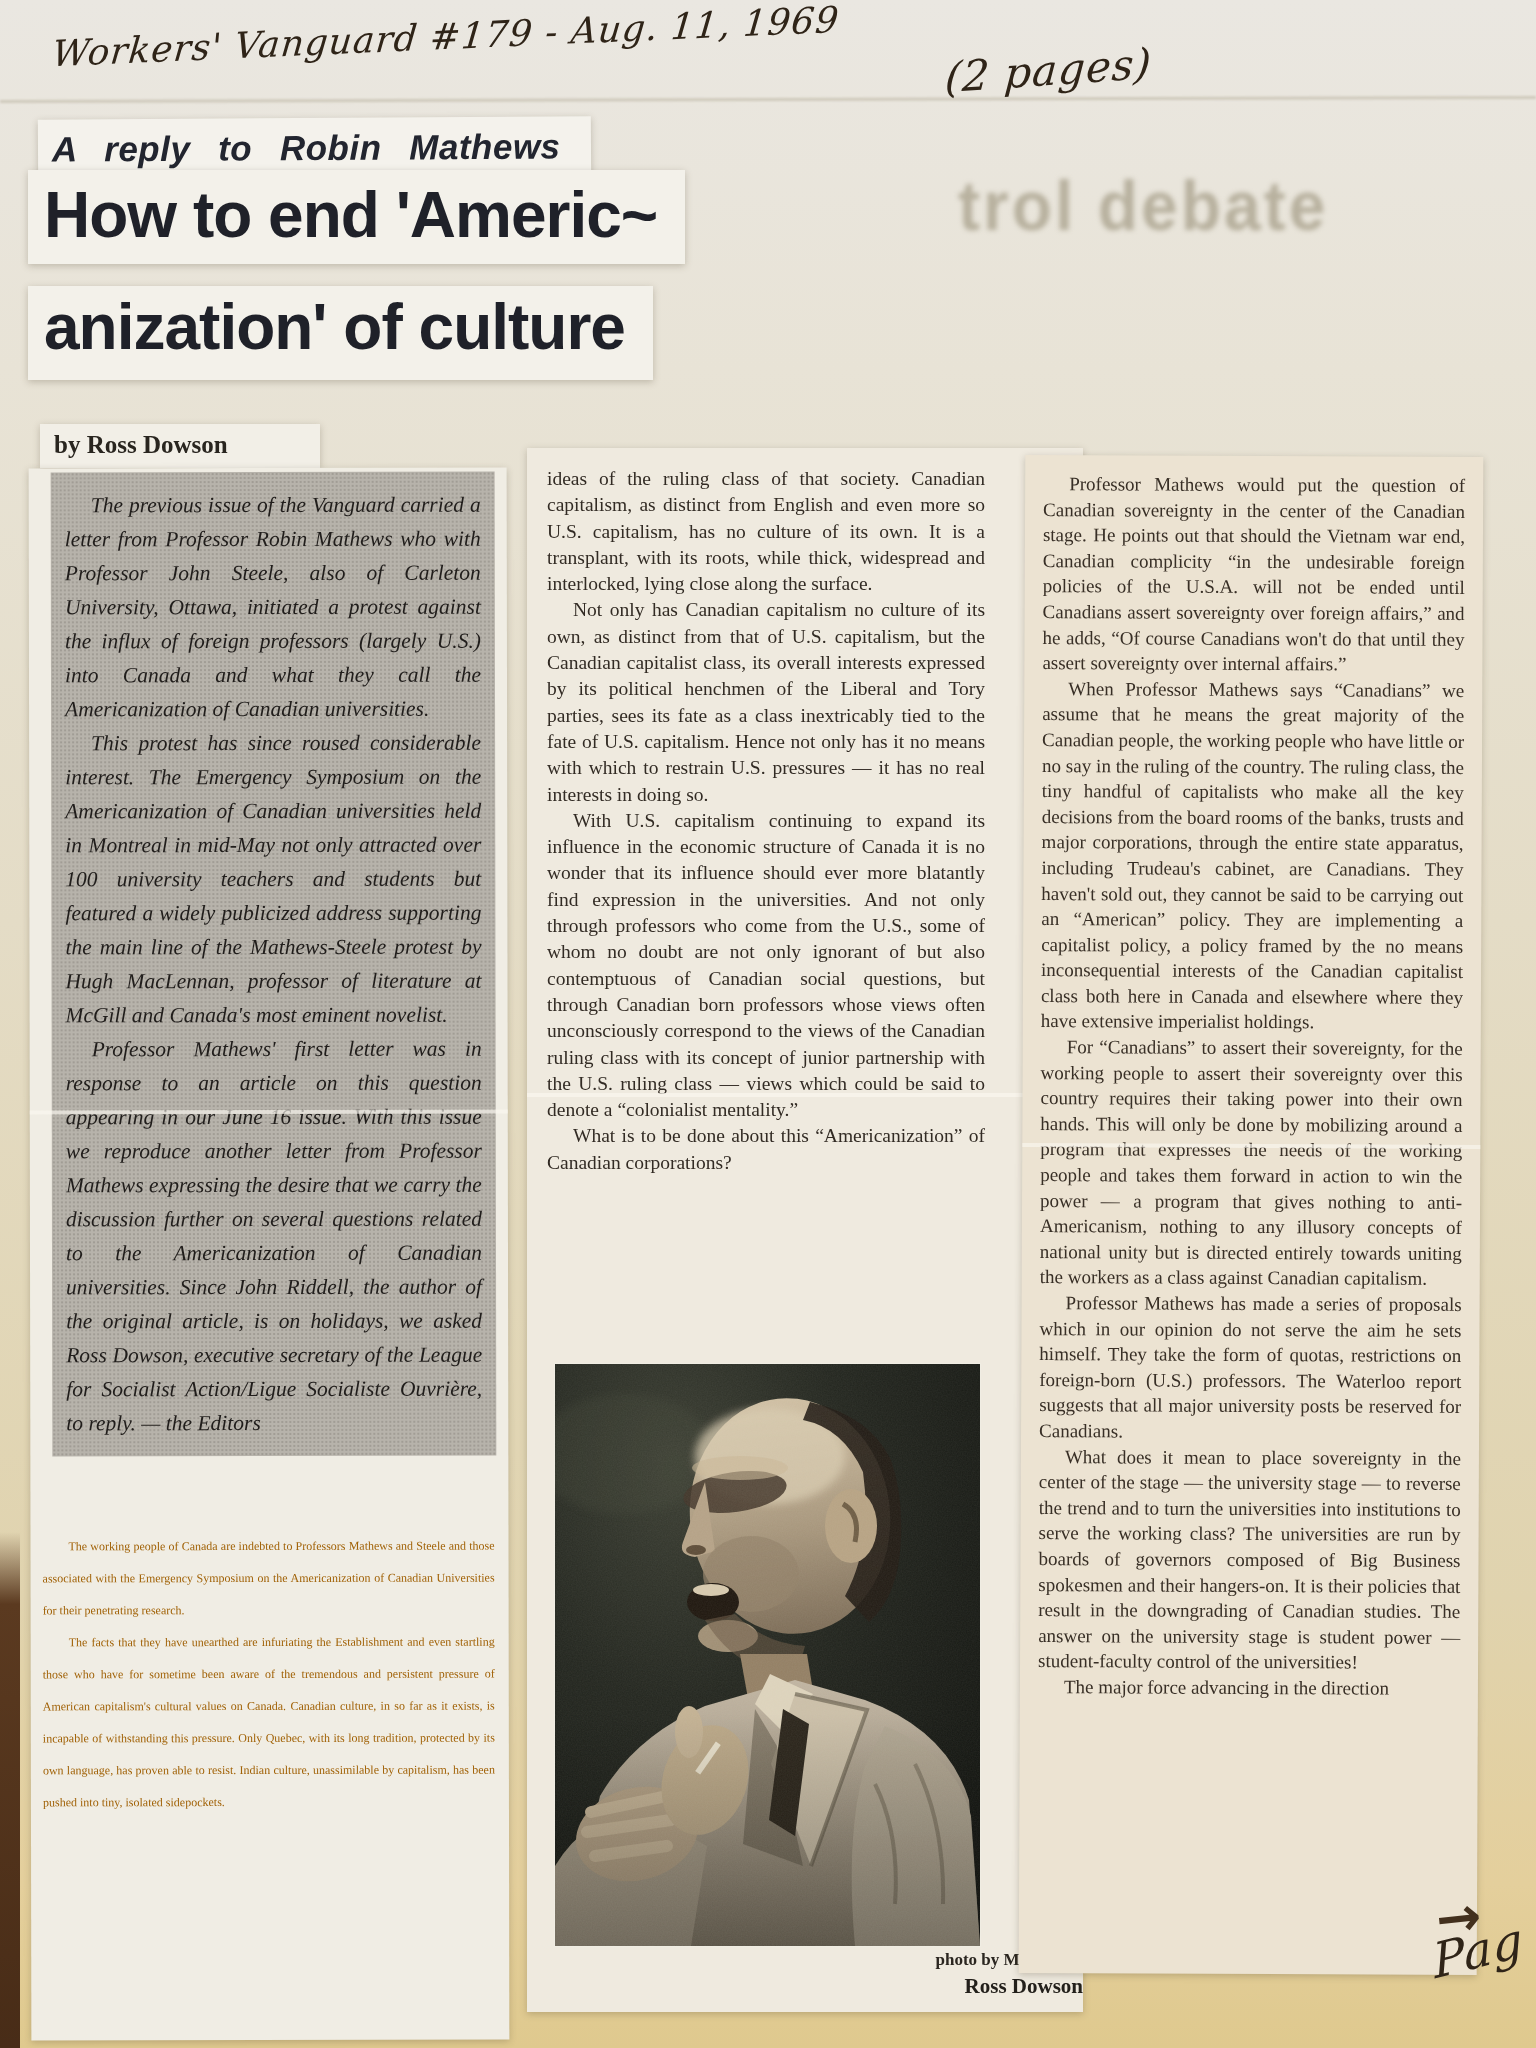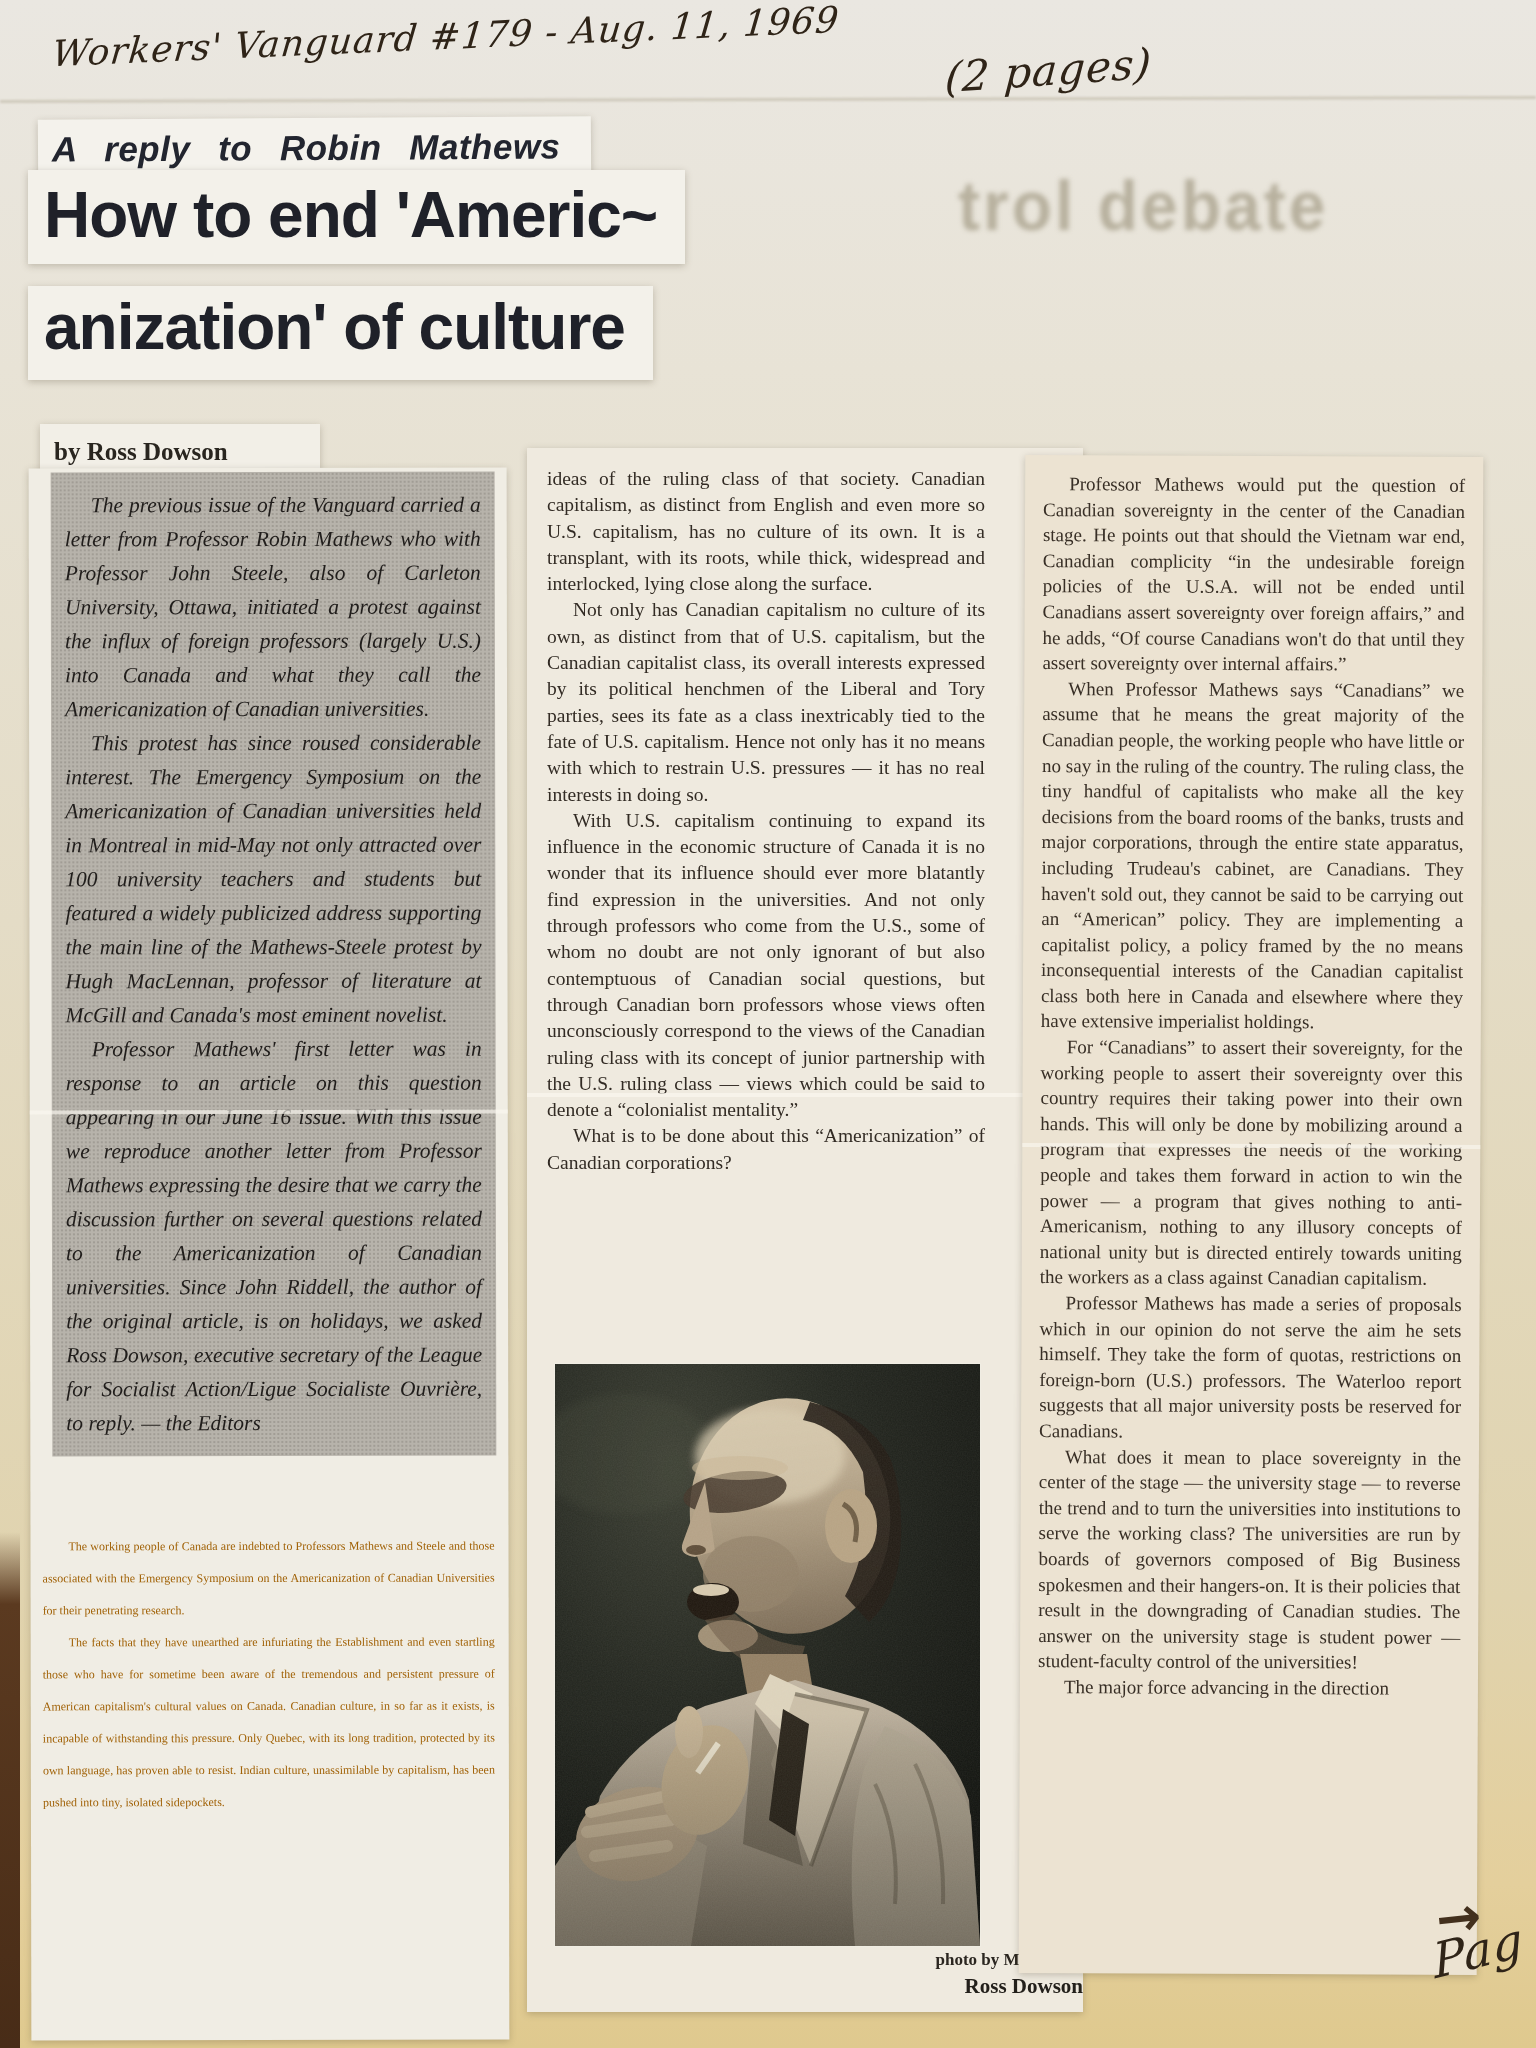--- a/index.html
+++ b/index.html
@@ -27,21 +27,21 @@
     font-size:35px;color:#22252f;word-spacing:.5em;letter-spacing:.5px;transform:rotate(-.35deg);
   }
   .headline{
     display:inline-block;background:#f3f1ea;
     font-family:"Liberation Sans",sans-serif;font-weight:bold;color:#1f2129;
     font-size:64px;line-height:82px;letter-spacing:-1px;white-space:nowrap;
   }
   .hl1{left:28px;top:170px;padding:4px 28px 8px 16px;}
   .hl2{left:28px;top:262px;padding:0 28px 12px 16px;margin-top:24px;}
   .byline{
-    left:40px;top:424px;display:inline-block;background:#f2efe7;padding:14px 92px 9px 14px;
+    left:40px;top:424px;display:inline-block;background:#f2efe7;padding:7px 92px 9px 14px;
     font-weight:bold;font-size:25px;color:#29251f;
   }
   .paper{position:absolute;z-index:2;}
   .p1paper{left:30px;top:468px;width:478px;height:1572px;background:#f0ede4;transform:rotate(-.1deg);}
   .p2paper{left:527px;top:448px;width:556px;height:1564px;background:#efeadf;}
   .p3paper{left:1022px;top:456px;width:458px;height:1518px;background:#ece3d2;transform:rotate(.25deg);}
   .paper{box-shadow:0 2px 7px rgba(80,68,45,.28);}
   .paras p{margin:0;text-indent:26px;text-align:justify;}
   .paras.cont p:first-child{text-indent:0;}
   .note{

